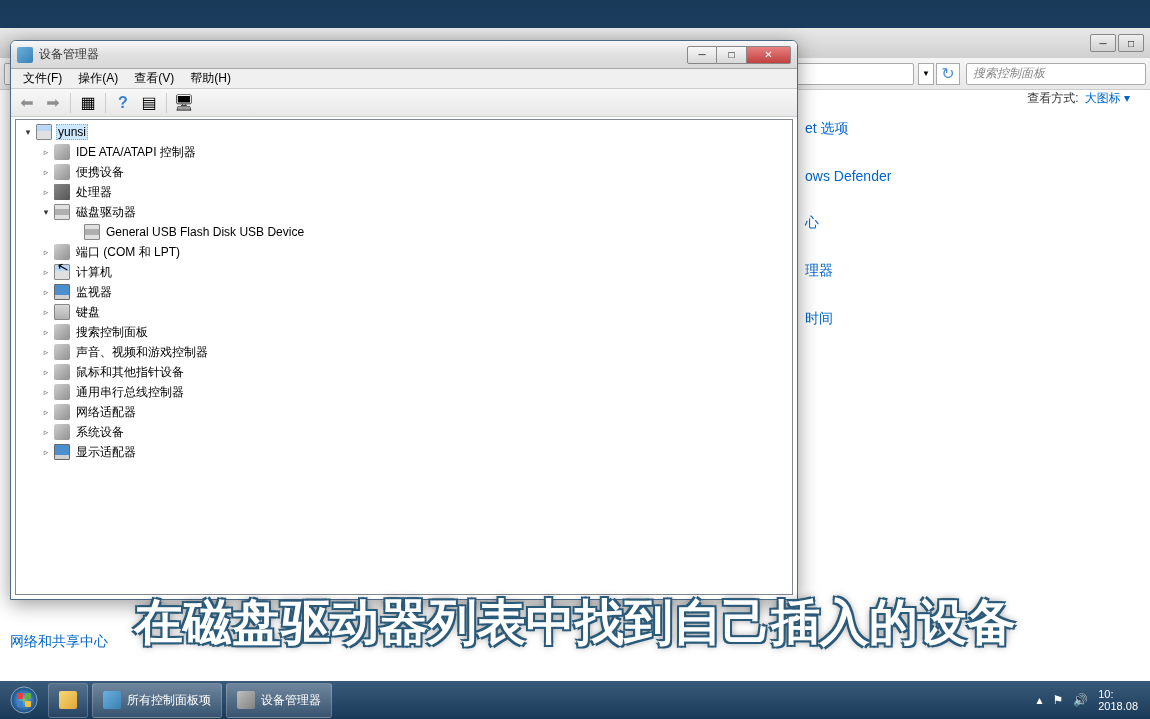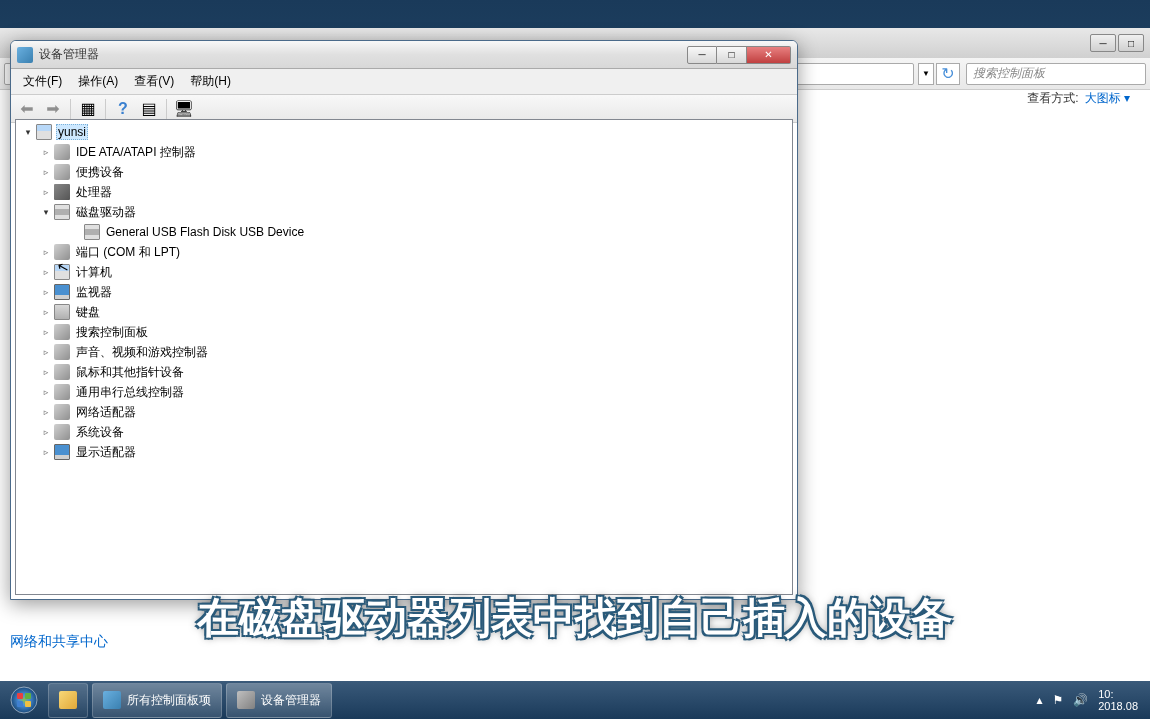--- a/index.html
+++ b/index.html
@@ -25,21 +25,21 @@
 
 .dm-window { position: absolute; top: 40px; left: 10px; width: 788px; height: 560px; background: #fff; border: 1px solid #4a6a8a; border-radius: 6px 6px 0 0; box-shadow: 0 4px 20px rgba(0,0,0,0.4); overflow: hidden; }
 .dm-titlebar { height: 28px; background: linear-gradient(to bottom, #f8f8f8 0%, #e0e0e0 50%, #d8d8d8 100%); border-bottom: 1px solid #aaa; display: flex; align-items: center; padding: 0 6px; }
 .dm-title-icon { width: 16px; height: 16px; margin-right: 6px; background: linear-gradient(135deg, #6ab0e0, #3a80b0); border-radius: 2px; }
 .dm-title { flex: 1; font-size: 12px; color: #333; }
 .dm-winbtns { display: flex; }
 .dm-winbtn { width: 30px; height: 18px; margin-left: 0; border: 1px solid #888; display: flex; align-items: center; justify-content: center; font-size: 10px; background: linear-gradient(to bottom, #f8f8f8, #d8d8d8); }
 .dm-winbtn.min { border-radius: 2px 0 0 2px; }
 .dm-winbtn.max { border-radius: 0; border-left: none; }
 .dm-winbtn.close { border-radius: 0 2px 2px 0; border-left: none; background: linear-gradient(to bottom, #e88080, #c04040); color: #fff; width: 44px; }
-.dm-menubar { height: 26px; background: #f0f0f0; border-bottom: 1px solid #ccc; display: flex; align-items: center; padding: 0 4px; font-size: 12px; }
+.dm-menubar { height: 20px; background: #f0f0f0; border-bottom: 1px solid #ccc; display: flex; align-items: center; padding: 0 4px; font-size: 12px; }
 .dm-menu-item { padding: 2px 8px; cursor: default; }
 .dm-toolbar { height: 28px; background: linear-gradient(to bottom, #f8f8f8, #e8e8e8); border-bottom: 1px solid #ccc; display: flex; align-items: center; padding: 0 4px; gap: 2px; }
 .dm-tool { width: 24px; height: 22px; display: flex; align-items: center; justify-content: center; border: 1px solid transparent; border-radius: 2px; }
 .dm-tool.disabled { opacity: 0.4; }
 .dm-sep { width: 1px; height: 20px; background: #ccc; margin: 0 3px; }
 .dm-tree { position: absolute; top: 78px; left: 4px; right: 4px; bottom: 4px; border: 1px solid #828790; background: #fff; overflow-y: auto; padding: 2px; font-size: 12px; }
 .tree-item { display: flex; align-items: center; height: 20px; white-space: nowrap; cursor: default; }
 .tree-arrow { width: 12px; height: 12px; display: flex; align-items: center; justify-content: center; margin-right: 2px; font-size: 9px; color: #666; }
 .tree-arrow.open { color: #333; }
 .tree-icon { width: 16px; height: 16px; margin-right: 4px; display: inline-block; }
@@ -65,40 +65,47 @@
 .tb-item { height: 35px; padding: 0 10px; margin-left: 4px; background: linear-gradient(to bottom, rgba(255,255,255,0.15), rgba(255,255,255,0.05)); border: 1px solid rgba(255,255,255,0.2); border-radius: 3px; display: flex; align-items: center; color: #fff; font-size: 12px; gap: 6px; }
 .tb-item.active { background: linear-gradient(to bottom, rgba(255,255,255,0.28), rgba(255,255,255,0.12)); }
 .tb-icon { width: 18px; height: 18px; border-radius: 2px; }
 .tb-icon.explorer { background: linear-gradient(135deg, #f8d878, #e0a838); }
 .tb-icon.cpl { background: linear-gradient(135deg, #6ab0e0, #3a80b0); }
 .tb-icon.devmgr { background: linear-gradient(135deg, #c0c0c0, #808080); }
 .tb-tray { margin-left: auto; display: flex; align-items: center; gap: 10px; color: #fff; font-size: 11px; padding-right: 8px; }
 .tb-tray-icon { font-size: 12px; }
 
 
-.subtitle { position: absolute; left: 50%; top: 590px; transform: translateX(-50%); font-size: 42px; font-weight: bold; color: #fff; text-shadow: -2px -2px 0 #2a5a7a, 2px -2px 0 #2a5a7a, -2px 2px 0 #2a5a7a, 2px 2px 0 #2a5a7a, 0 0 8px rgba(0,0,0,0.6); white-space: nowrap; pointer-events: none; z-index: 200; }
+.subtitle { position: absolute; left: 50%; top: 590px; transform: translateX(-50%); font-size: 49px; font-weight: bold; color: #fff; text-shadow: -2px -2px 0 #2a5a7a, 2px -2px 0 #2a5a7a, -2px 2px 0 #2a5a7a, 2px 2px 0 #2a5a7a, 0 0 8px rgba(0,0,0,0.6); white-space: nowrap; pointer-events: none; z-index: 200; }
 </style>
 </head>
 <body>
 
 <div class="bg-window">
   <div class="bg-titlebar">
     <div class="winbtn">─</div>
     <div class="winbtn" style="font-weight:bold">□</div>
   </div>
   <div class="bg-addressbar">
     <div class="addr-path"></div>
     <div class="addr-dropdown">▼</div>
     <div class="addr-refresh">↻</div>
     <div class="addr-search">搜索控制面板</div>
   </div>
   <div class="bg-content">
     <div class="bg-viewbar">
       <span>查看方式:</span>
       <a>大图标 ▾</a>
+    </div>
+    <div class="bg-items">
+      <span>et 选项</span>
+      <span>ows Defender</span>
+      <span>心</span>
+      <span>理器</span>
+      <span>时间</span>
     </div>
     <div class="bg-bottom-item">网络和共享中心</div>
   </div>
 </div>
 
 <div class="dm-window">
   <div class="dm-titlebar">
     <span class="dm-title-icon"></span>
     <span class="dm-title">设备管理器</span>
     <div class="dm-winbtns">

